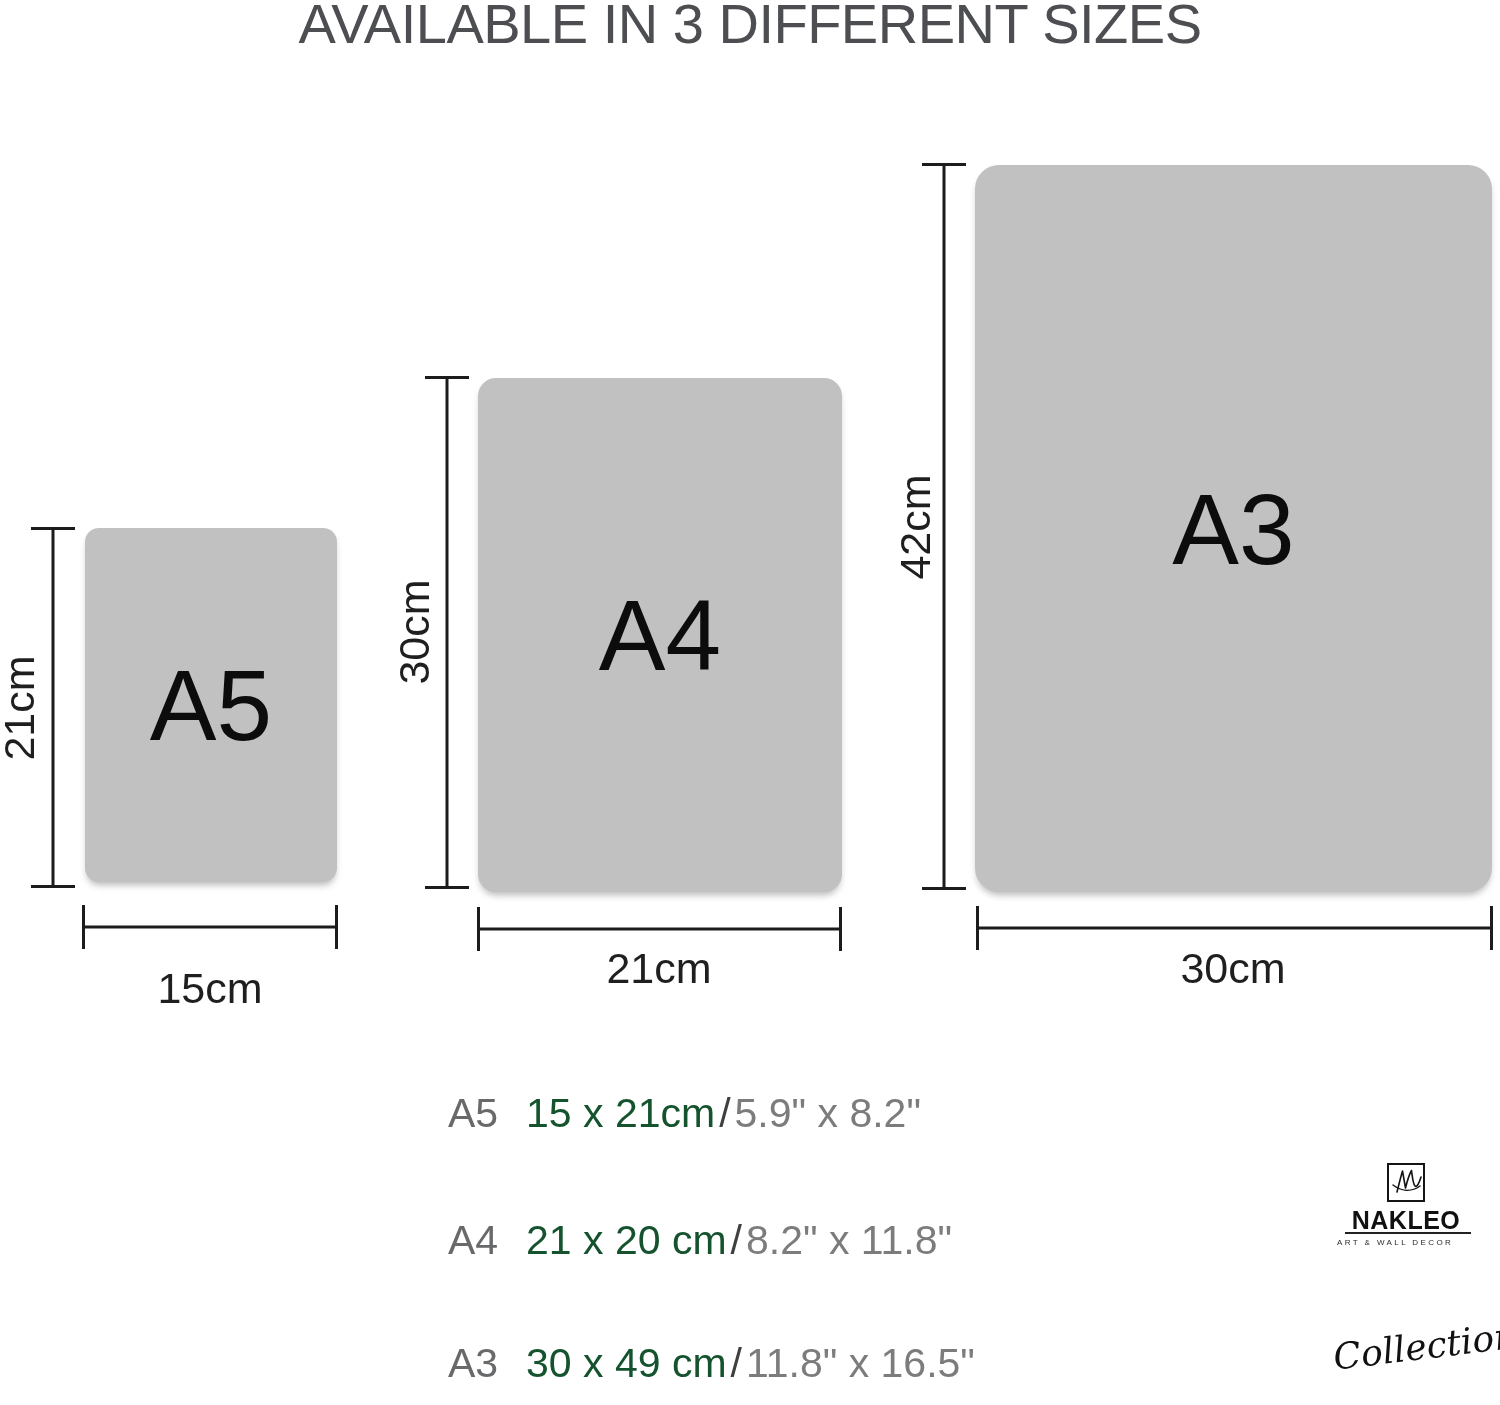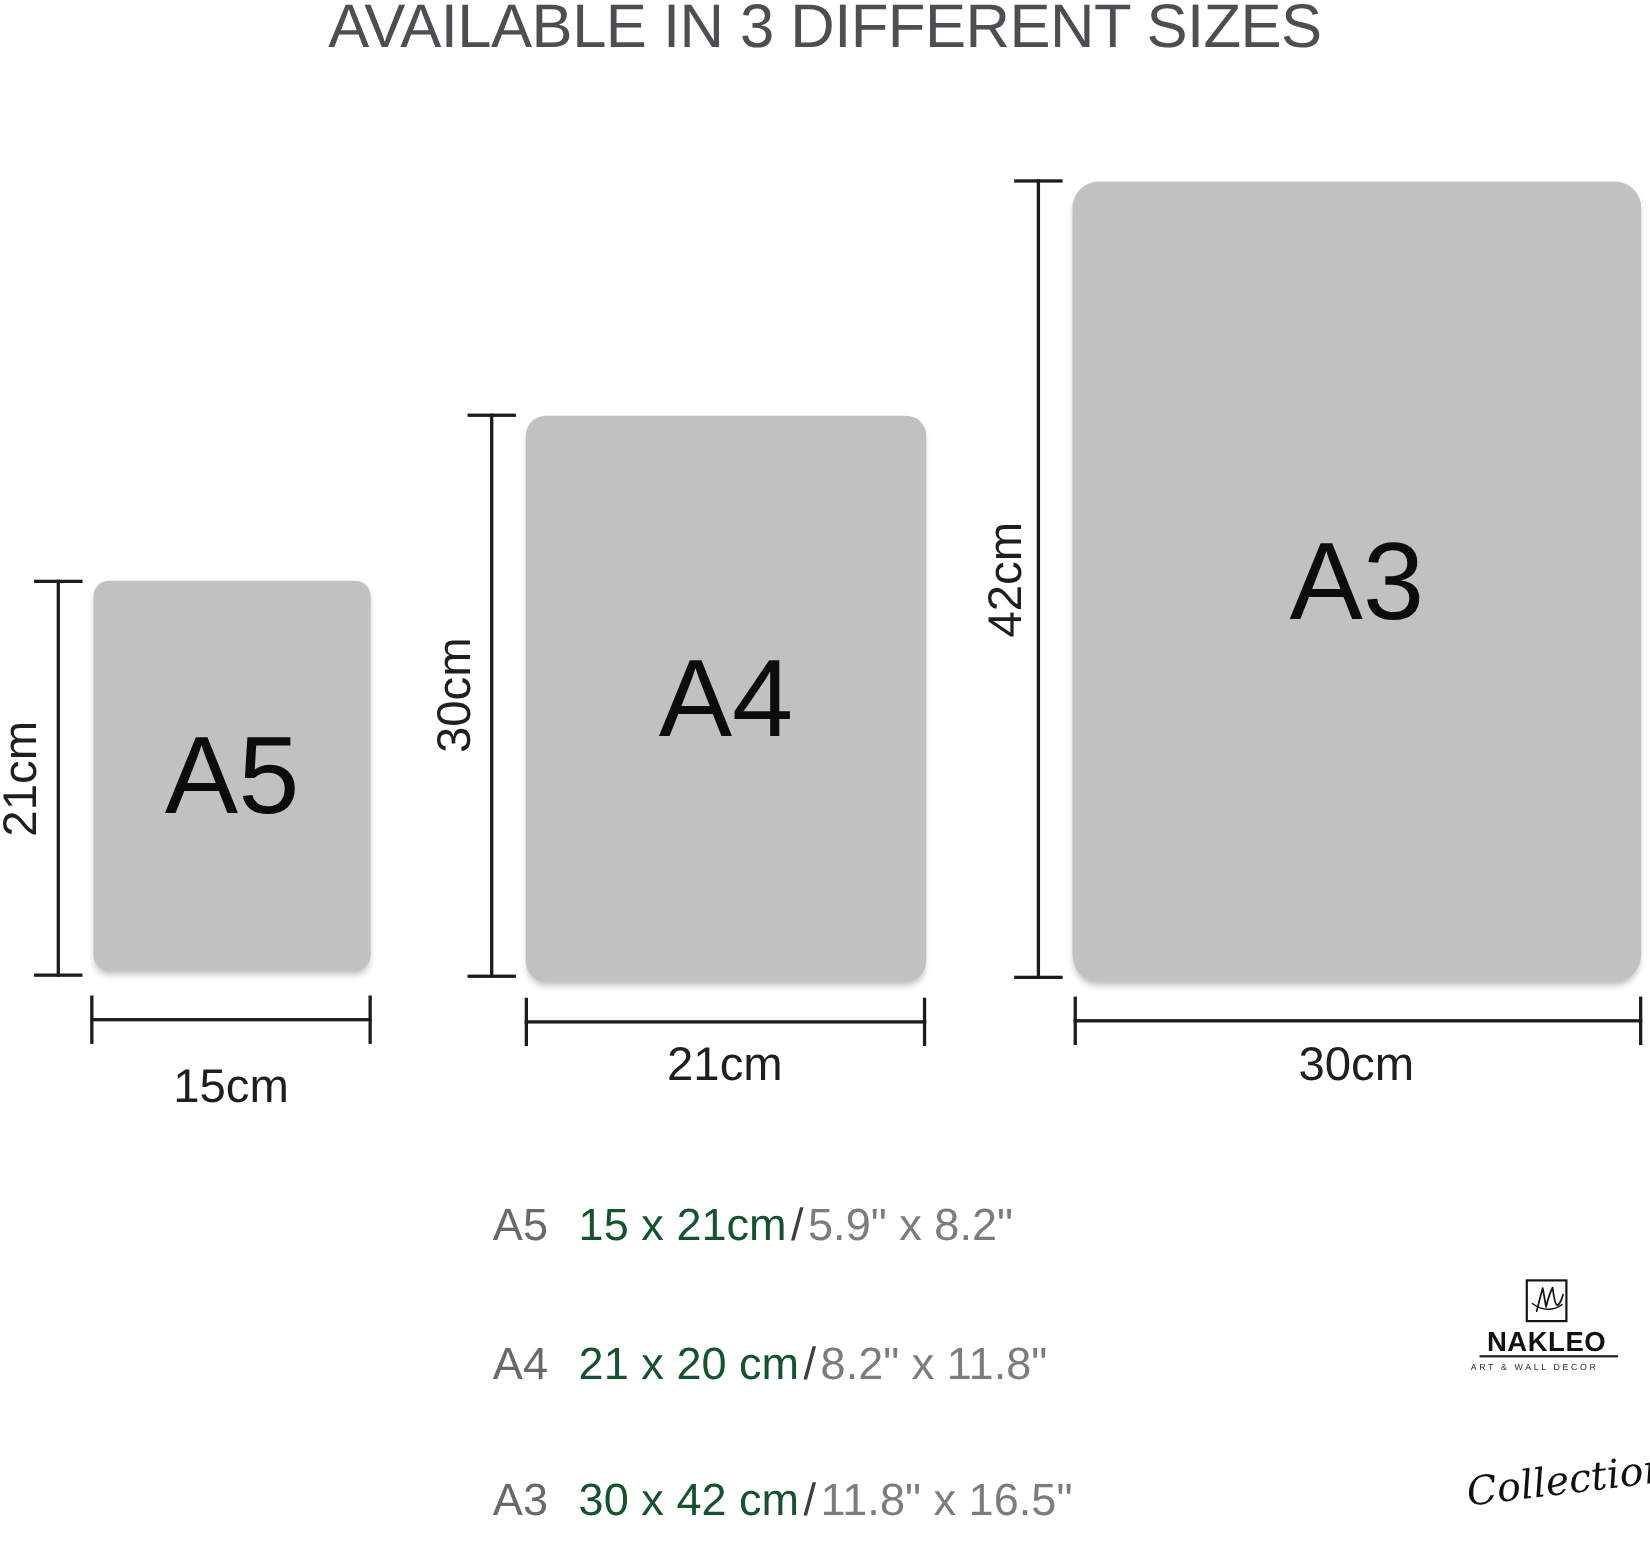--- a/index.html
+++ b/index.html
@@ -129,21 +129,21 @@
   </div>
   <div class="meas-label horiz wl-a3">30cm</div>
 
   <div class="spec-row spec-row-0">
     <span class="spec-name">A5</span><span class="spec-metric">15 x 21cm</span><span class="spec-sep">/</span><span class="spec-imperial">5.9" x 8.2"</span>
   </div>
   <div class="spec-row spec-row-1">
     <span class="spec-name">A4</span><span class="spec-metric">21 x 20 cm</span><span class="spec-sep">/</span><span class="spec-imperial">8.2" x 11.8"</span>
   </div>
   <div class="spec-row spec-row-2">
-    <span class="spec-name">A3</span><span class="spec-metric">30 x 42 cm</span><span class="spec-sep">/</span><span class="spec-imperial">11.8" x 16.5"</span>
+    <span class="spec-name">A3</span><span class="spec-metric">30 x 49 cm</span><span class="spec-sep">/</span><span class="spec-imperial">11.8" x 16.5"</span>
   </div>
 
   <div class="monogram-box">
     <svg width="34" height="35" viewBox="0 0 34 35">
       <path d="M8 27 C10 19 12 11 13.5 6 L16.5 23 C18.5 15 20.5 9 22.5 5.5 C23.5 13 24 19 26 21 C28 23 30.5 17 32 12" fill="none" stroke="#141414" stroke-width="1.6" stroke-linecap="round" stroke-linejoin="round"></path>
       <path d="M4 20 C12 26 22 27.5 31 21" fill="none" stroke="#141414" stroke-width="1.4" stroke-linecap="round"></path>
     </svg>
   </div>
   <div class="brand-name">NAKLEO</div>
   <div class="brand-rule"></div>

